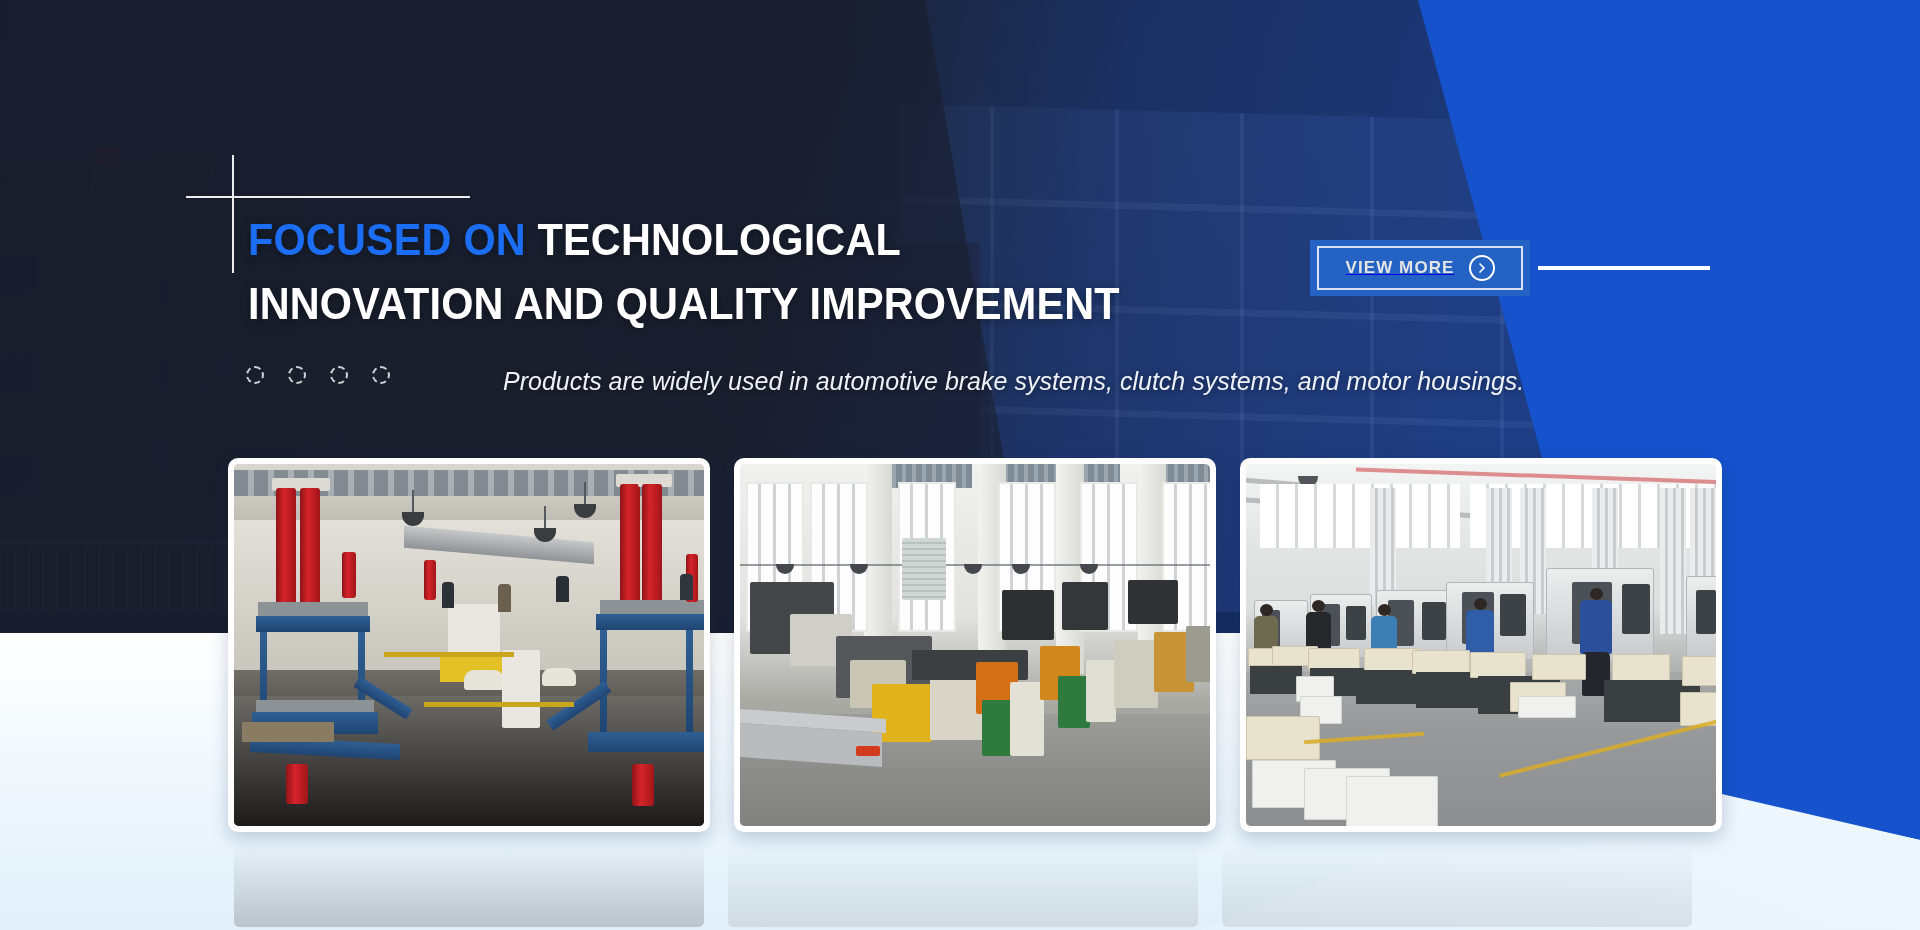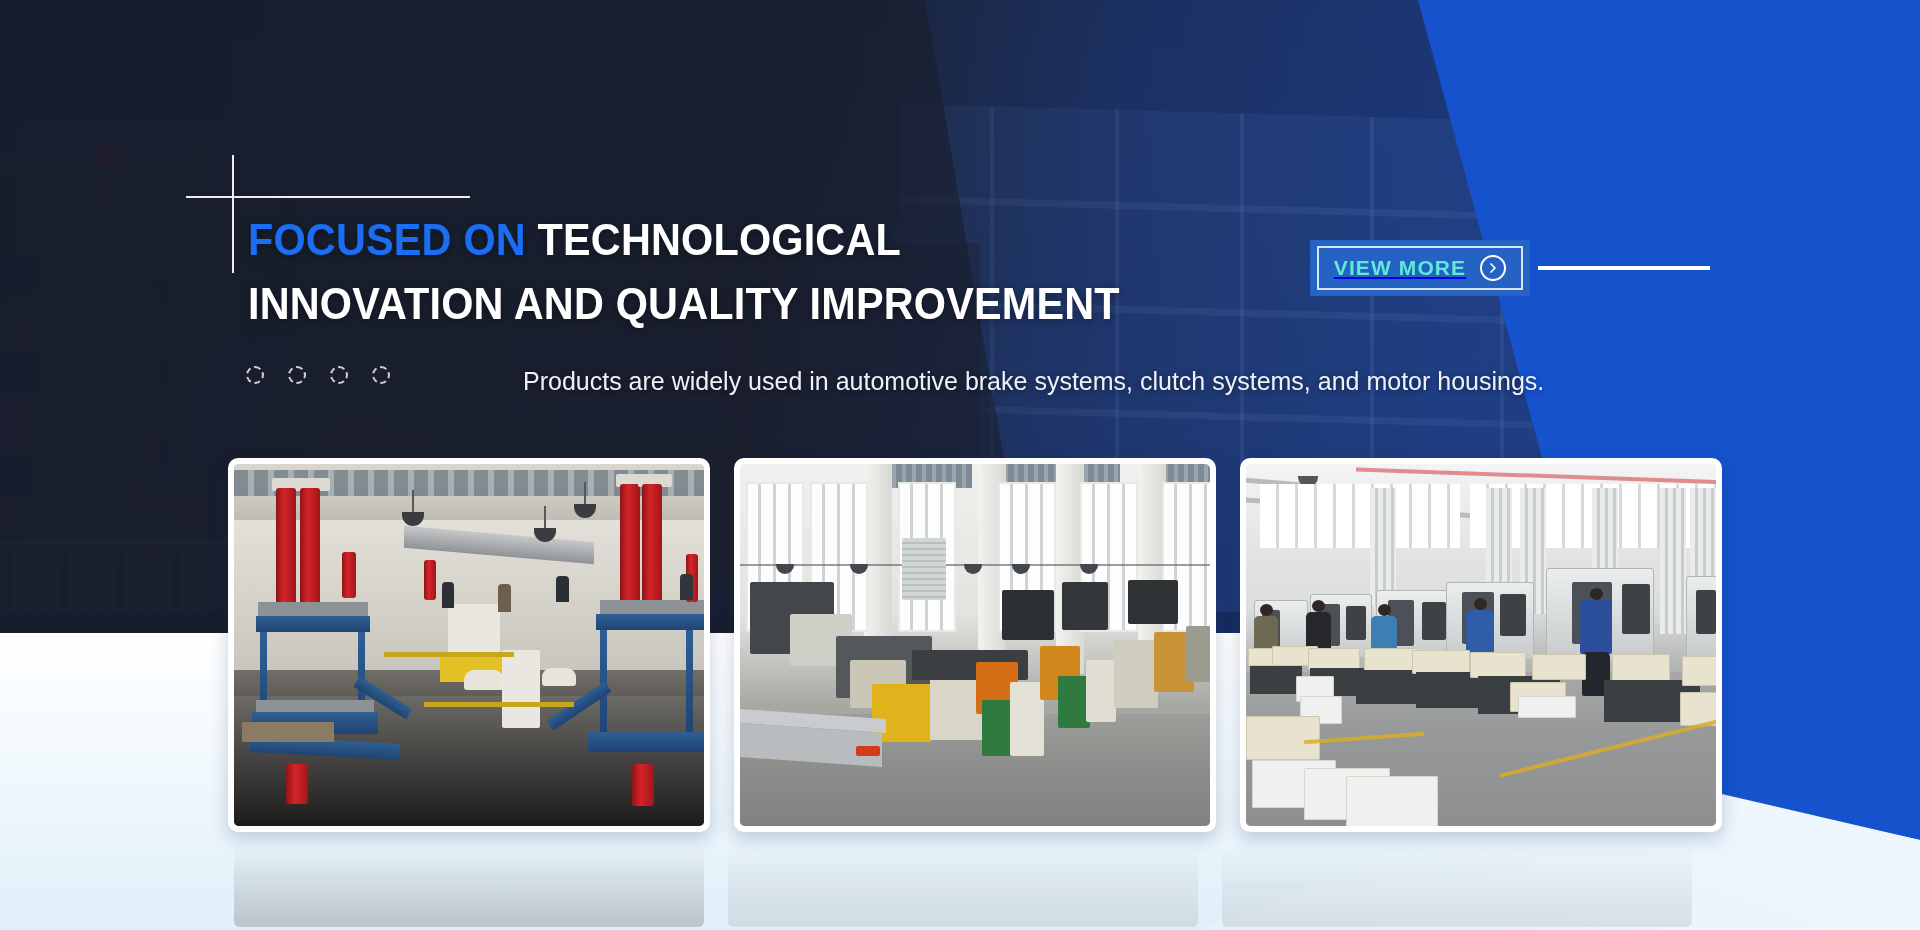--- a/index.html
+++ b/index.html
@@ -157,26 +157,27 @@
     color:#ffffff;
     transform:scaleX(.92);
     transform-origin:left top;
     white-space:nowrap;
     text-shadow:0 2px 10px rgba(0,0,0,.40);
   }
   .headline .hl-accent{ color:#1b6ef3; }
   .headline .hl-line2{ display:block; }
 
   .subtitle{
-    position:absolute; left:523px; top:364px;
+    position:absolute; left:503px; top:364px;
     font-size:25px;
     line-height:34px;
     color:#eef2f8;
     white-space:nowrap;
     text-shadow:0 1px 6px rgba(0,0,0,.45);
+    font-style:italic;
   }
 
   
   .dots{
     position:absolute; left:246px; top:366px;
     display:flex; gap:24px; align-items:center;
   }
   .dot{
     width:18px; height:18px; border-radius:50%;
     border:2px dashed rgba(255,255,255,.80);
@@ -189,21 +190,21 @@
     width:220px; height:56px;
     background:#2462c4;
     display:flex; align-items:center; justify-content:center;
   }
   .viewmore .inner{
     position:absolute; left:7px; top:6px; right:7px; bottom:6px;
     border:2px solid rgba(255,255,255,.82);
   }
   .vm-label{
     position:relative; z-index:2;
-    color:#5eead4; font-size:21px; font-weight:700;
+    color:#e5e5e5; font-size:17px; font-weight:700;
     letter-spacing:1.1px;
     margin-right:14px;
     text-align:center;
   }
   .vm-arrow{
     position:relative; z-index:2;
     width:26px; height:26px; border-radius:50%;
     border:2px solid #ffffff;
     display:flex; align-items:center; justify-content:center;
   }

